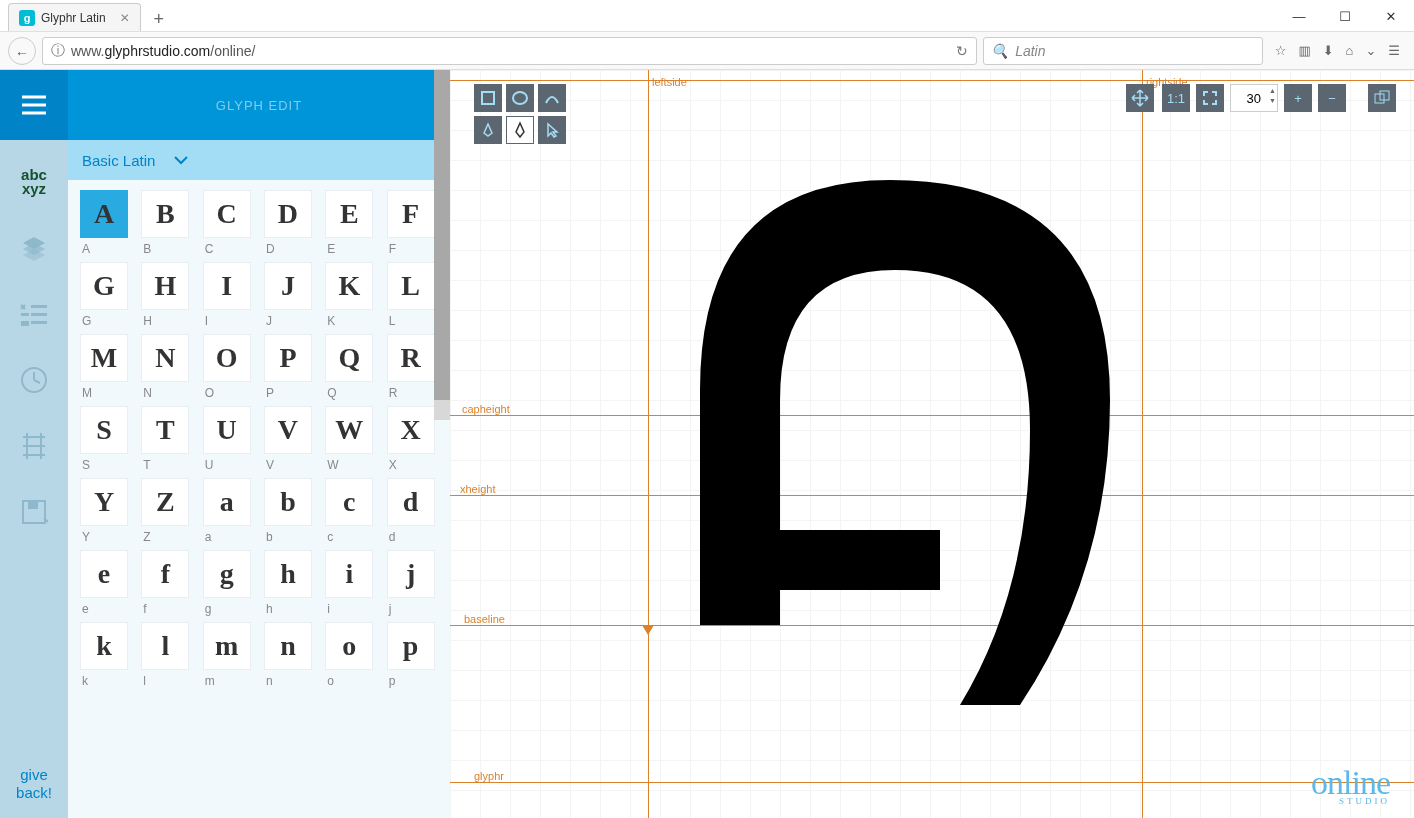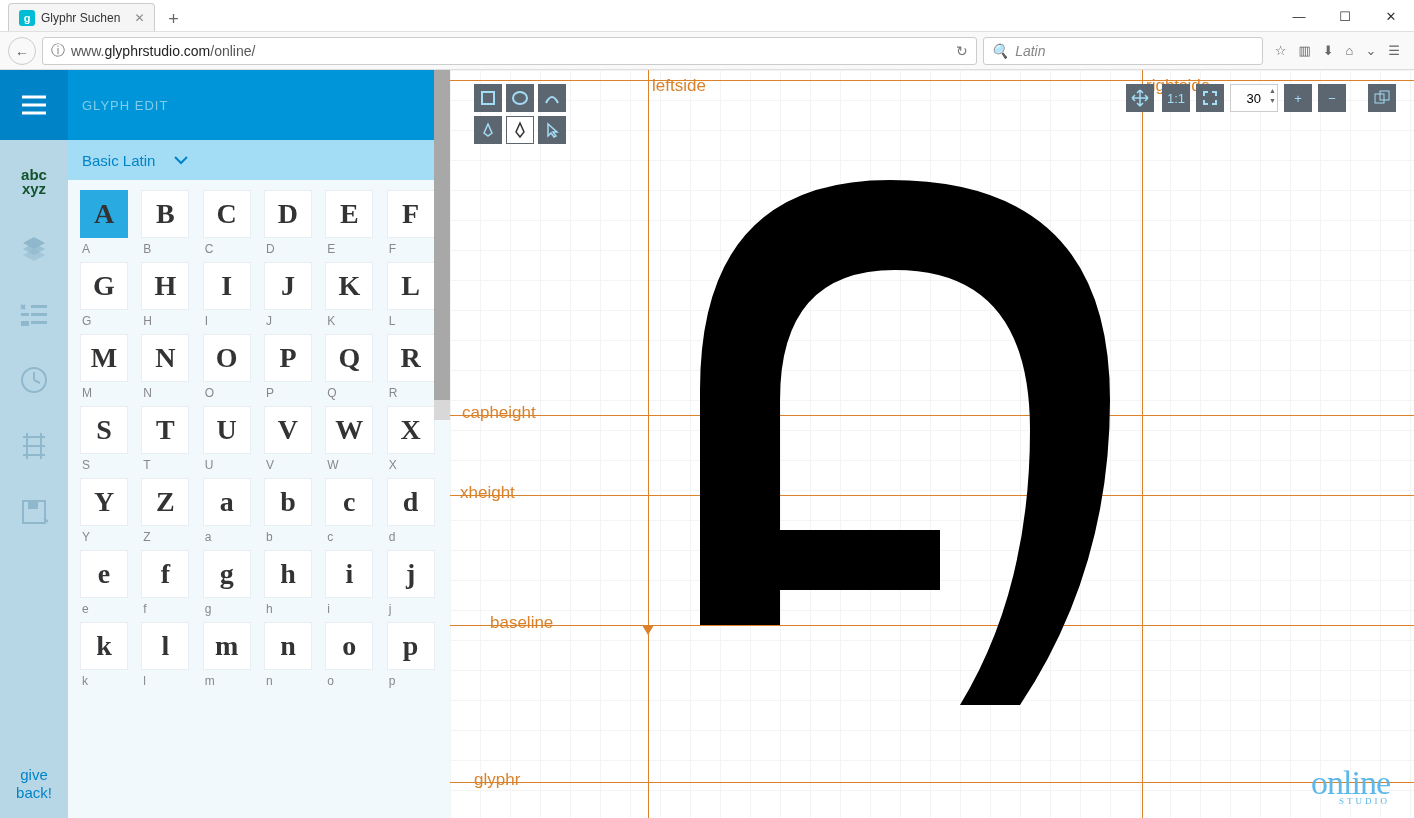--- a/index.html
+++ b/index.html
@@ -31,41 +31,41 @@
 
 .rail { width: 68px; background: #b8d7e6; display: flex; flex-direction: column; align-items: center; padding-top: 0; }
 .hamburger { width: 68px; height: 70px; background: #0084c7; display: flex; align-items: center; justify-content: center; cursor: pointer; }
 .hamburger svg { stroke: #fff; }
 .railitem { width: 48px; height: 48px; margin: 18px 0 0 0; display: flex; align-items: center; justify-content: center; color: #5c9bbc; cursor: pointer; }
 .railitem.active { color: #14532d; }
 .railtext { line-height: 14px; text-align: center; font-size: 15px; font-weight: 600; }
 .giveback { margin-top: auto; margin-bottom: 16px; text-align: center; color: #0084c7; font-size: 15px; cursor: pointer; line-height: 18px; }
 
 
-.chooser { width: 382px; background: #f2f9fd; display: flex; flex-direction: column; position: relative; }
+.chooser { width: 382px; background: #f2f9fd; display: flex; flex-direction: column; position: relative; text-align: center; }
 .chooser-header { height: 70px; background: #0095d9; color: #fff; padding: 10px 14px; display: flex; flex-direction: column; justify-content: center; }
 .chooser-header .sub { font-size: 13px; letter-spacing: 1px; color: #7fcceb; }
 .chooser-header .main { font-size: 26px; font-weight: 300; letter-spacing: 1px; }
 .chooser-range { height: 40px; background: #a3dcf5; color: #0084c7; display: flex; align-items: center; padding: 0 14px; gap: 18px; font-size: 15px; cursor: pointer; }
 .chooser-grid { flex: 1; overflow-y: auto; padding: 10px 12px; }
 .glyph-row { display: grid; grid-template-columns: repeat(6, 1fr); gap: 10px; margin-bottom: 6px; }
 .glyph-cell { display: flex; flex-direction: column; align-items: flex-start; }
 .glyph-tile { width: 48px; height: 48px; background: #fff; border: 1px solid #e8eef2; display: flex; align-items: center; justify-content: center; font-size: 28px; font-weight: 900; font-family: Georgia, serif; cursor: pointer; }
 .glyph-tile.selected { background: #29abe2; border-color: #29abe2; }
 .glyph-label { font-size: 12px; color: #888; margin-top: 4px; padding-left: 2px; }
 
 .chooser-scroll { position: absolute; right: 0; top: 0; width: 16px; height: 350px; background: #d8d8d8; }
 .chooser-thumb { width: 16px; height: 330px; background: #a8a8a8; cursor: pointer; }
 
 
 .canvas { flex: 1; position: relative; background: #fff; overflow: hidden; }
 .grid-bg { position: absolute; inset: 0; background-image: linear-gradient(#f4f4f4 1px, transparent 1px), linear-gradient(90deg, #f4f4f4 1px, transparent 1px); background-size: 30px 30px; }
 .guide-v { position: absolute; top: 0; bottom: 0; width: 1px; background: #d9822b; }
 .guide-h { position: absolute; left: 0; right: 0; height: 1px; background: #d9822b; }
-.guide-label { position: absolute; font-size: 17px; color: #d9822b; }
+.guide-label { position: absolute; font-size: 11px; color: #d9822b; }
 
 .glyph-canvas { position: absolute; }
 
 
 .tool-left { position: absolute; top: 14px; left: 24px; display: flex; flex-direction: column; gap: 4px; }
 .tool-row { display: flex; gap: 4px; }
 .tool-btn { width: 28px; height: 28px; background: #5b6670; display: flex; align-items: center; justify-content: center; cursor: pointer; }
 .tool-btn.active { background: #fff; border: 1px solid #5b6670; }
 .tool-btn svg { stroke: #a3dcf5; fill: none; }
 .tool-btn.active svg { stroke: #333; }
@@ -82,21 +82,21 @@
 .watermark .sub { font-size: 9px; letter-spacing: 3px; color: #5bb8e8; display: block; text-align: right; margin-top: -6px; }
 
 .origin-marker { position: absolute; width: 0; height: 0; border-left: 6px solid transparent; border-right: 6px solid transparent; border-top: 10px solid #d9822b; }
 </style>
 </head>
 <body>
 
 <div class="titlebar">
   <div class="tab">
     <span class="favicon">g</span>
-    <span>Glyphr Suchen</span>
+    <span>Glyphr Latin</span>
     <span class="close">✕</span>
   </div>
   <div class="newtab">+</div>
   <div class="winctrls">
     <div>—</div>
     <div>☐</div>
     <div>✕</div>
   </div>
 </div>
 
@@ -385,21 +385,21 @@
     <div class="guide-label" style="left:202px;top:6px">leftside</div>
     <div class="guide-v" style="left:692px"></div>
     <div class="guide-label" style="left:696px;top:6px">rightside</div>
 
     <div class="guide-h" style="top:10px"></div>
     <div class="guide-h" style="top:345px"></div>
     <div class="guide-label" style="left:12px;top:333px">capheight</div>
     <div class="guide-h" style="top:425px"></div>
     <div class="guide-label" style="left:10px;top:413px">xheight</div>
     <div class="guide-h" style="top:555px"></div>
-    <div class="guide-label" style="left:40px;top:543px">baseline</div>
+    <div class="guide-label" style="left:14px;top:543px">baseline</div>
     <div class="guide-h" style="top:712px"></div>
     <div class="guide-label" style="left:24px;top:700px">glyphr</div>
 
     <div class="origin-marker" style="left:192px;top:555px"></div>
 
     <svg class="glyph-canvas" style="left:220px;top:100px" width="470" height="550">
       <path d="M 30 455 L 30 220 Q 30 10 220 10 Q 440 10 440 230 Q 440 400 350 535 L 290 535 Q 360 420 360 260 Q 360 100 225 100 Q 110 100 110 230 L 110 360 L 270 360 L 270 420 L 110 420 L 110 455 Z" fill="#000"></path>
     </svg>
 
     <div class="tool-left">

